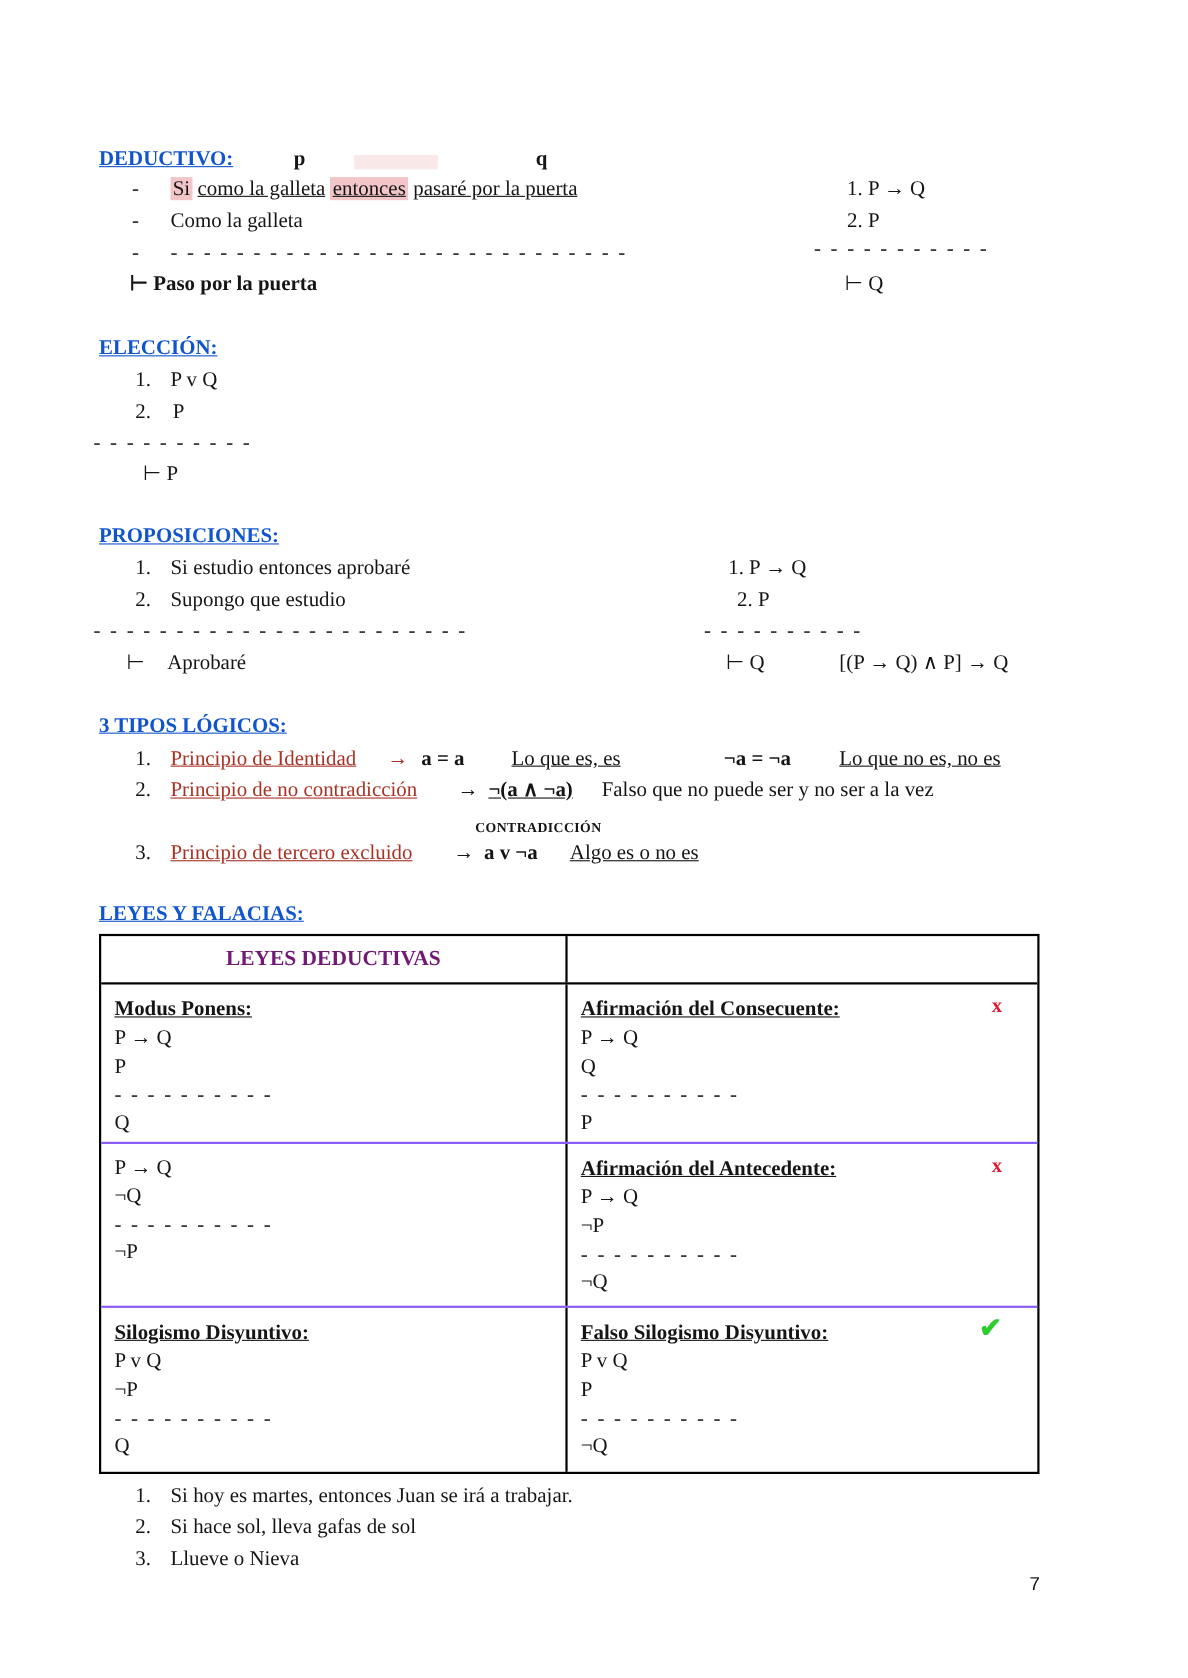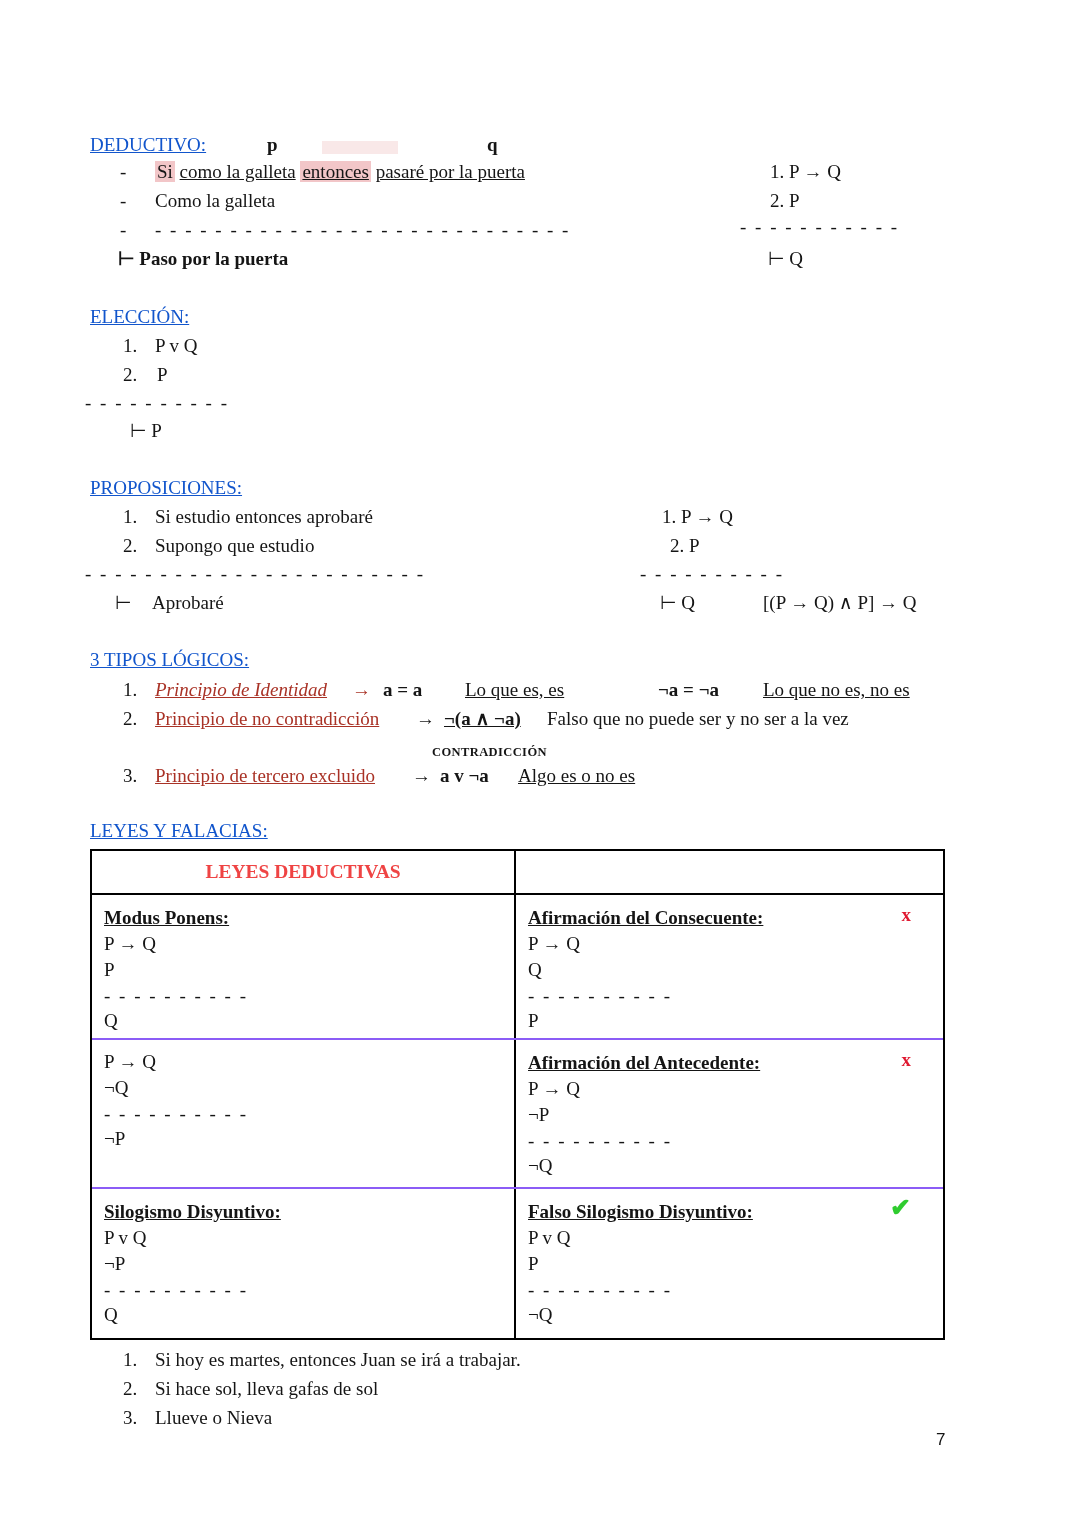--- a/index.html
+++ b/index.html
@@ -3,38 +3,38 @@
 <meta charset="utf-8">
 <style>
   * { margin:0; padding:0; box-sizing:border-box; }
   html,body { background:#ffffff; }
   body {
     width:1080px; height:1525px; position:relative;
     font-family:"Liberation Serif", serif;
     font-size:19px; color:#151515;
   }
   .line { position:absolute; white-space:nowrap; line-height:23px; }
-  .heading { color:#1155CC; font-weight:normal; text-decoration:underline; }
+  .heading { color:#1155CC; font-weight:bold; text-decoration:underline; }
   .bold { font-weight:bold; }
   .u { text-decoration:underline; }
   .hl { background:#F2C6C8; padding:0 2px; }
   .red-name { color:#A93226; text-decoration:underline; }
   .red-arrow { color:#A93226; }
   .dashes { letter-spacing:2px; overflow:hidden; white-space:nowrap; }
   .faint-hl { position:absolute; background:#F9E8E8; }
   .subnote { font-size:12.5px; font-weight:bold; letter-spacing:0.4px; }
 
   .logic-table {
     position:absolute; left:90px; top:849px; width:855px;
     border:2px solid #000; background:#fff;
   }
   .t-header { display:flex; height:44px; border-bottom:2px solid #000; }
   .t-hcell {
     display:flex; align-items:center; justify-content:center;
-    font-weight:bold; color:#ef4444; font-size:19.5px;
+    font-weight:bold; color:#701a75; font-size:19.5px;
   }
   .t-hcell.left  { width:424px; border-right:2px solid #000; }
   .t-hcell.right { flex:1; }
   .t-row { display:flex; border-bottom:2px solid #8b5cf6; }
   .t-row.last { border-bottom:none; }
   .t-row.r1 { height:145px; }
   .t-row.r2 { height:149px; }
   .t-row.r3 { height:149px; }
   .t-cell { padding:9px 12px; position:relative; }
   .t-cell.left  { width:424px; border-right:2px solid #000; }
@@ -94,21 +94,21 @@
 
   <div class="line" style="top:505px; left:662px;">1. P → Q</div>
   <div class="line" style="top:534px; left:670px;">2. P</div>
   <div class="line dashes" style="top:562px; left:640px; width:158px;">- - - - - - - - - -</div>
   <div class="line" style="top:591px; left:660px;">⊢ Q</div>
   <div class="line" style="top:591px; left:763px;">[(P → Q) ∧ P] → Q</div>
 
   <div class="line heading" style="top:648px; left:90px;">3 TIPOS LÓGICOS:</div>
 
   <div class="line" style="top:678px; left:123px;">1.</div>
-  <div class="line red-name" style="top:678px; left:155px;font-style:italic;">Principio de Identidad</div>
+  <div class="line red-name" style="top:678px; left:155px;">Principio de Identidad</div>
   <div class="line red-arrow" style="top:678px; left:352px;">→</div>
   <div class="line bold" style="top:678px; left:383px;">a = a</div>
   <div class="line u" style="top:678px; left:465px;">Lo que es, es</div>
   <div class="line bold" style="top:678px; left:658px;">¬a = ¬a</div>
   <div class="line u" style="top:678px; left:763px;">Lo que no es, no es</div>
 
   <div class="line" style="top:707px; left:123px;">2.</div>
   <div class="line red-name" style="top:707px; left:155px;">Principio de no contradicción</div>
   <div class="line" style="top:707px; left:416px;">→</div>
   <div class="line bold u" style="top:707px; left:444px;">¬(a ∧ ¬a)</div>

